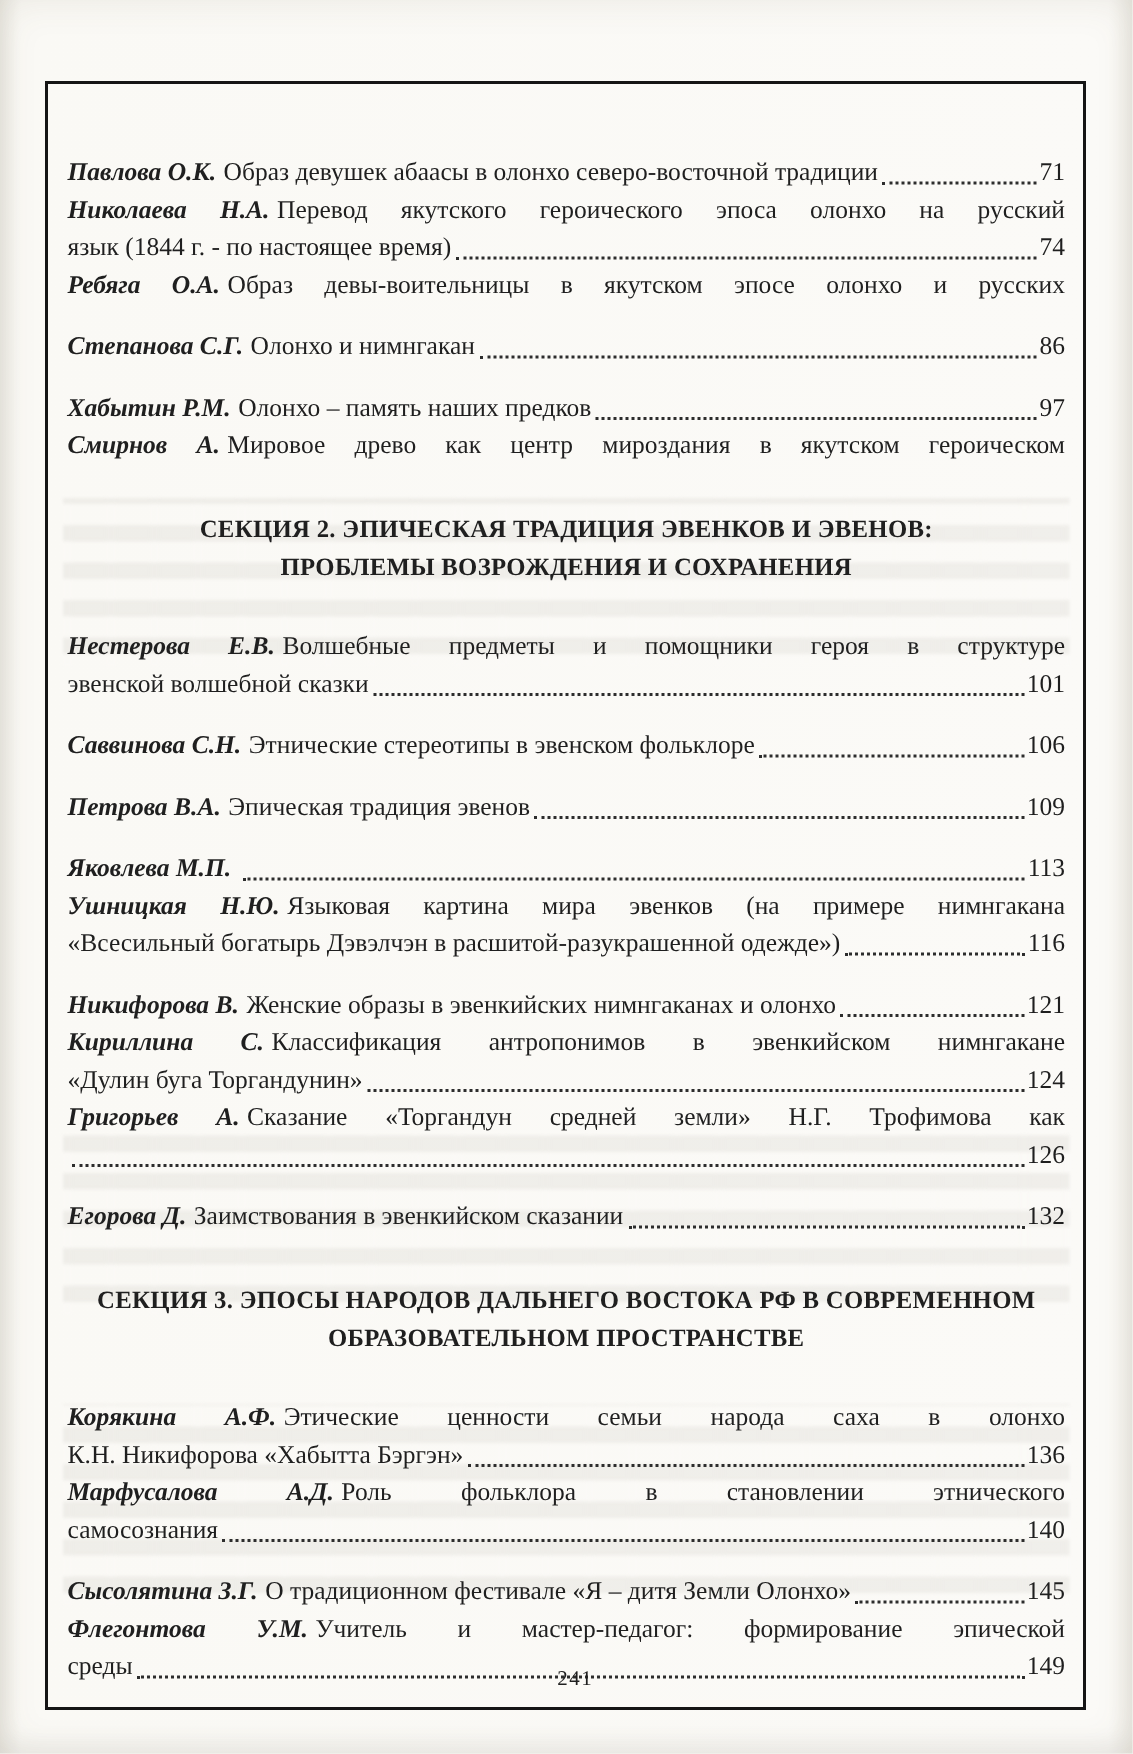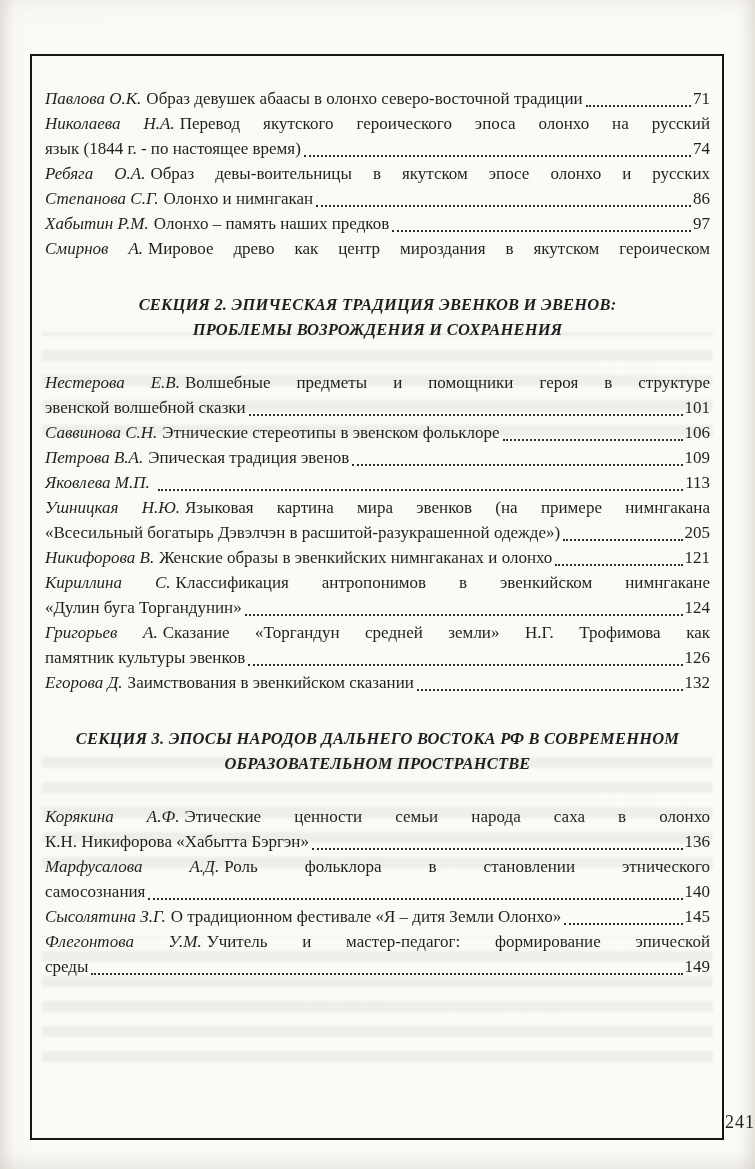--- a/index.html
+++ b/index.html
@@ -20,34 +20,34 @@
     pointer-events:none;
   }
   .content{
     position:absolute;left:45px;right:45px;top:86px;z-index:2;
     font-size:17px;
   }
   .line{line-height:25px;}
   .fill{text-align:justify;text-align-last:justify;}
   .last{display:flex;align-items:baseline;}
   .last .text,.last .author{white-space:nowrap;}
-  .author{font-style:italic;font-weight:400;margin-right:5px;}
+  .author{font-style:italic;font-weight:700;margin-right:5px;margin-top:16px;}
   .dots{
     flex:1 1 auto;min-width:10px;align-self:flex-end;
     margin:0 2px 4px 3px;
     border-bottom:2.4px dotted #2d2d2d;
   }
   .pagenum{flex:0 0 auto;text-align:right;}
   .section-heading{
     text-align:center;font-weight:700;font-size:16.5px;line-height:25px;
-    margin:31px 10px 28px 10px;letter-spacing:.2px;font-style:italic;
+    margin:31px 10px 28px 10px;letter-spacing:.2px;
   }
   .folio{
     position:absolute;left:12px;right:0;top:1112px;z-index:2;
-    text-align:right;font-size:18px;letter-spacing:1px;
+    text-align:center;font-size:14px;letter-spacing:1px;
   }
   
   .bleed{
     position:absolute;left:42px;right:42px;z-index:1;
     background-image:
       repeating-linear-gradient(0deg, rgba(0,0,0,0) 0 7px, rgba(104,96,80,0.13) 9px 18px, rgba(0,0,0,0) 20px 25px),
       repeating-linear-gradient(90deg, rgba(251,250,247,0.85) 0 6px, rgba(251,250,247,0) 6px 29px);
     filter:blur(1.2px);
     opacity:.6;
     pointer-events:none;
@@ -136,21 +136,21 @@
           <span class="author">Яковлева М.П.</span>
           <span class="dots"></span>
           <span class="pagenum">113</span>
         </div>
       </div>
       <div class="entry">
         <div class="line fill"><span class="author">Ушницкая Н.Ю.</span><span class="text">Языковая картина мира эвенков (на примере нимнгакана</span></div>
         <div class="line last">
           <span class="text">«Всесильный богатырь Дэвэлчэн в расшитой-разукрашенной одежде»)</span>
           <span class="dots"></span>
-          <span class="pagenum">205</span>
+          <span class="pagenum">116</span>
         </div>
       </div>
       <div class="entry">
         <div class="line last">
           <span class="author">Никифорова В.</span>
           <span class="text">Женские образы в эвенкийских нимнгаканах и олонхо</span>
           <span class="dots"></span>
           <span class="pagenum">121</span>
         </div>
       </div>
@@ -158,21 +158,20 @@
         <div class="line fill"><span class="author">Кириллина С.</span><span class="text">Классификация антропонимов в эвенкийском нимнгакане</span></div>
         <div class="line last">
           <span class="text">«Дулин буга Торгандунин»</span>
           <span class="dots"></span>
           <span class="pagenum">124</span>
         </div>
       </div>
       <div class="entry">
         <div class="line fill"><span class="author">Григорьев А.</span><span class="text">Сказание «Торгандун средней земли» Н.Г. Трофимова как</span></div>
         <div class="line last">
-          <span class="text">памятник культуры эвенков</span>
           <span class="dots"></span>
           <span class="pagenum">126</span>
         </div>
       </div>
       <div class="entry">
         <div class="line last">
           <span class="author">Егорова Д.</span>
           <span class="text">Заимствования в эвенкийском сказании</span>
           <span class="dots"></span>
           <span class="pagenum">132</span>

